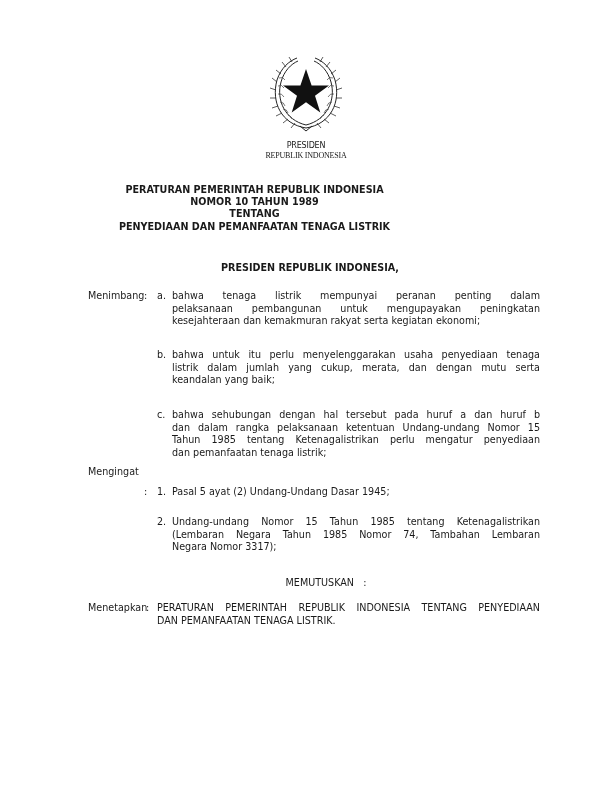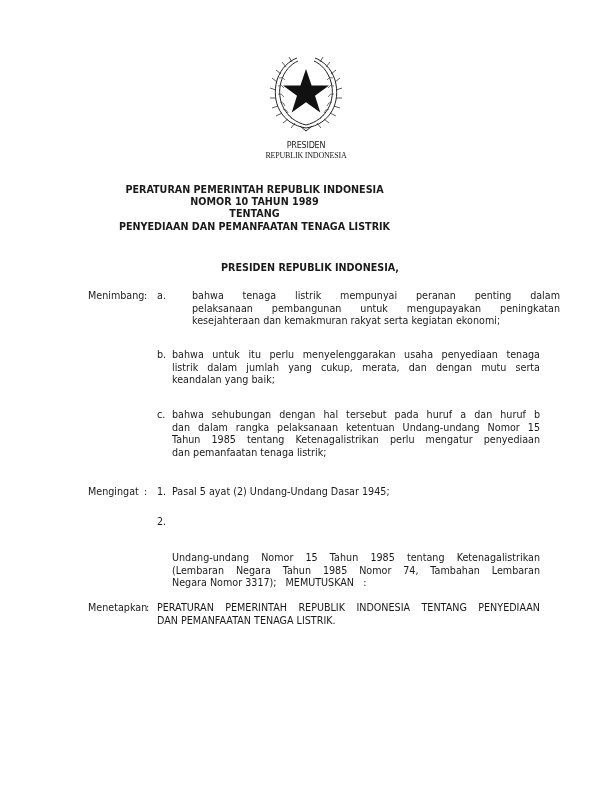--- a/index.html
+++ b/index.html
@@ -147,51 +147,51 @@
   <div>TENTANG</div>
   <div>PENYEDIAAN DAN PEMANFAATAN TENAGA LISTRIK</div>
 </div>
 
 <div class="president-line">PRESIDEN REPUBLIK INDONESIA,</div>
 
 <div class="section-label" style="top:290px;">Menimbang</div>
 <div class="colon" style="left:144px; top:290px;">:</div>
 
 <div class="item-num" style="top:290px;">a.</div>
-<div class="item-text" style="top:290px;margin-left:20px;">
+<div class="item-text" style="top:290px;">
   <span class="line">bahwa tenaga listrik mempunyai peranan penting dalam</span>
   <span class="line">pelaksanaan pembangunan untuk mengupayakan peningkatan</span>
   <span class="line last">kesejahteraan dan kemakmuran rakyat serta kegiatan ekonomi;</span>
 </div>
 
 <div class="item-num" style="top:349px;">b.</div>
 <div class="item-text" style="top:349px;">
   <span class="line">bahwa untuk itu perlu menyelenggarakan usaha penyediaan tenaga</span>
   <span class="line">listrik dalam jumlah yang cukup, merata, dan dengan mutu serta</span>
   <span class="line last">keandalan yang baik;</span>
 </div>
 
 <div class="item-num" style="top:409px;">c.</div>
 <div class="item-text" style="top:409px;">
   <span class="line">bahwa sehubungan dengan hal tersebut pada huruf a dan huruf b</span>
   <span class="line">dan dalam rangka pelaksanaan ketentuan Undang-undang Nomor 15</span>
   <span class="line">Tahun 1985 tentang Ketenagalistrikan perlu mengatur penyediaan</span>
   <span class="line last">dan pemanfaatan tenaga listrik;</span>
 </div>
 
-<div class="section-label" style="top:486px;">Mengingat</div>
+<div class="section-label" style="top:466px;">Mengingat</div>
 <div class="colon" style="left:144px; top:486px;">:</div>
 
 <div class="item-num" style="top:486px;">1.</div>
 <div class="item-text" style="top:486px;">
   <span class="line last">Pasal 5 ayat (2) Undang-Undang Dasar 1945;</span>
 </div>
 
 <div class="item-num" style="top:516px;">2.</div>
-<div class="item-text" style="top:516px;margin-top:36px;">
+<div class="item-text" style="top:516px;">
   <span class="line">Undang-undang Nomor 15 Tahun 1985 tentang Ketenagalistrikan</span>
   <span class="line">(Lembaran Negara Tahun 1985 Nomor 74, Tambahan Lembaran</span>
   <span class="line last">Negara Nomor 3317);</span>
 </div>
 
 <div class="memutuskan"><span style="white-space:pre;">MEMUTUSKAN   :</span></div>
 
 <div class="section-label" style="top:602px;">Menetapkan</div>
 <div class="colon" style="left:146px; top:602px;">:</div>
 <div class="menetapkan-text" style="top:602px;">

